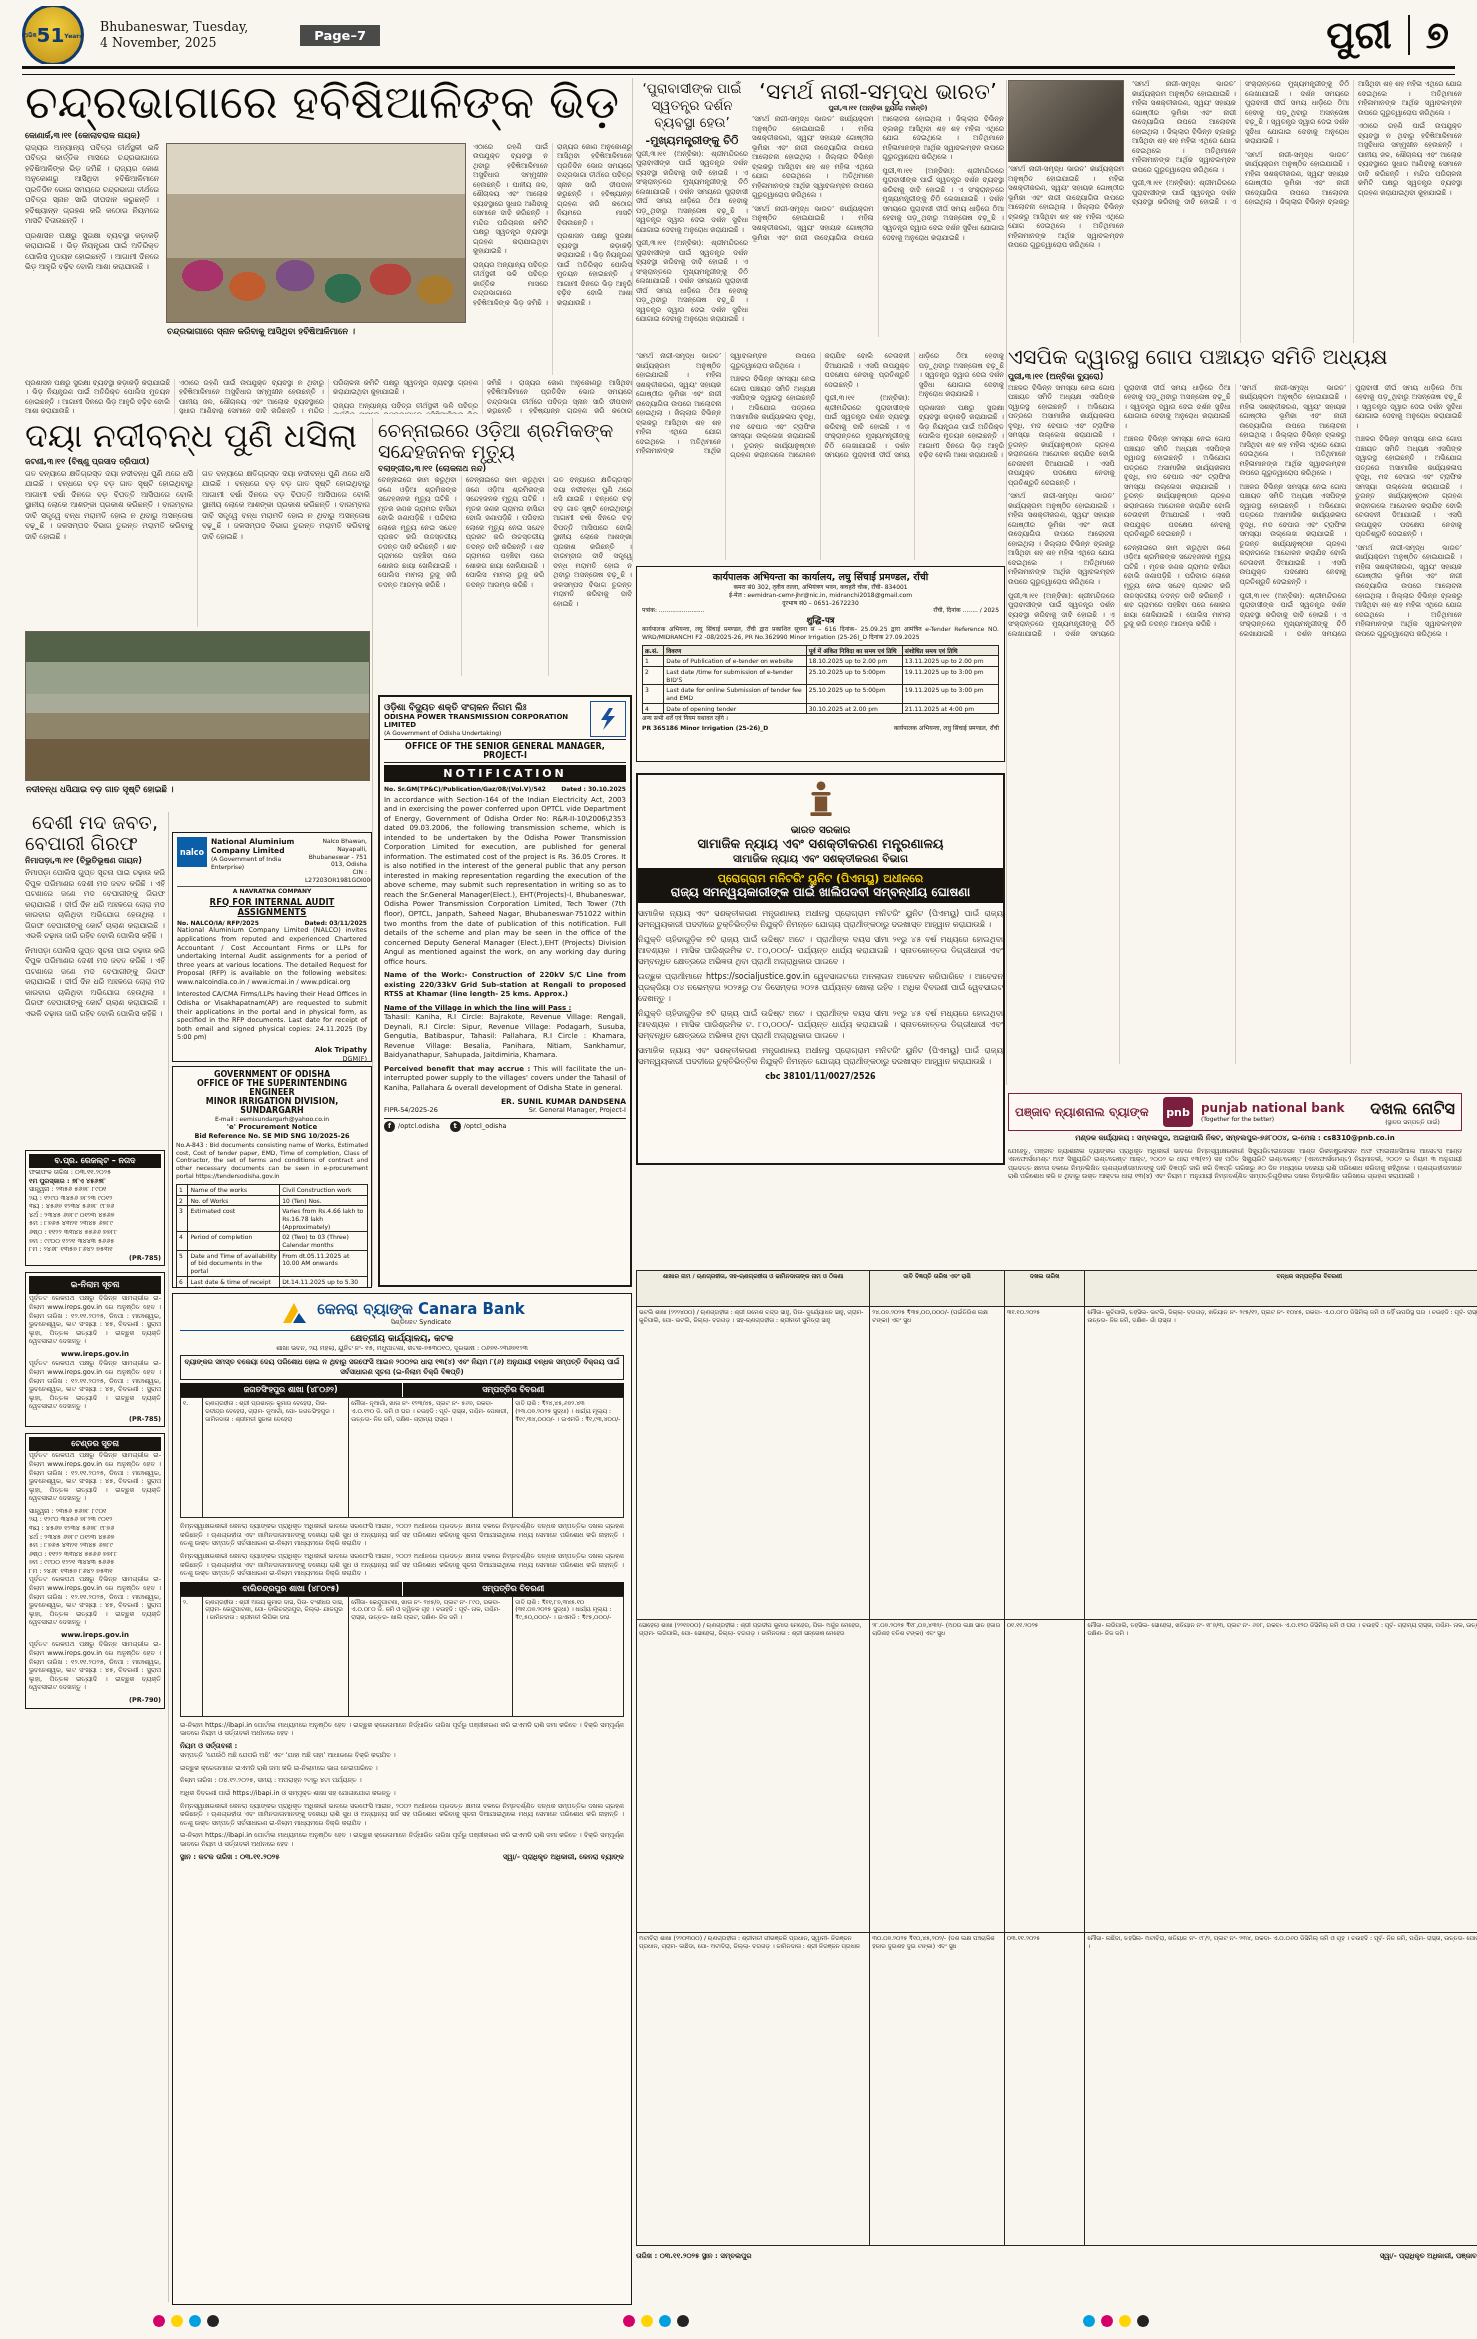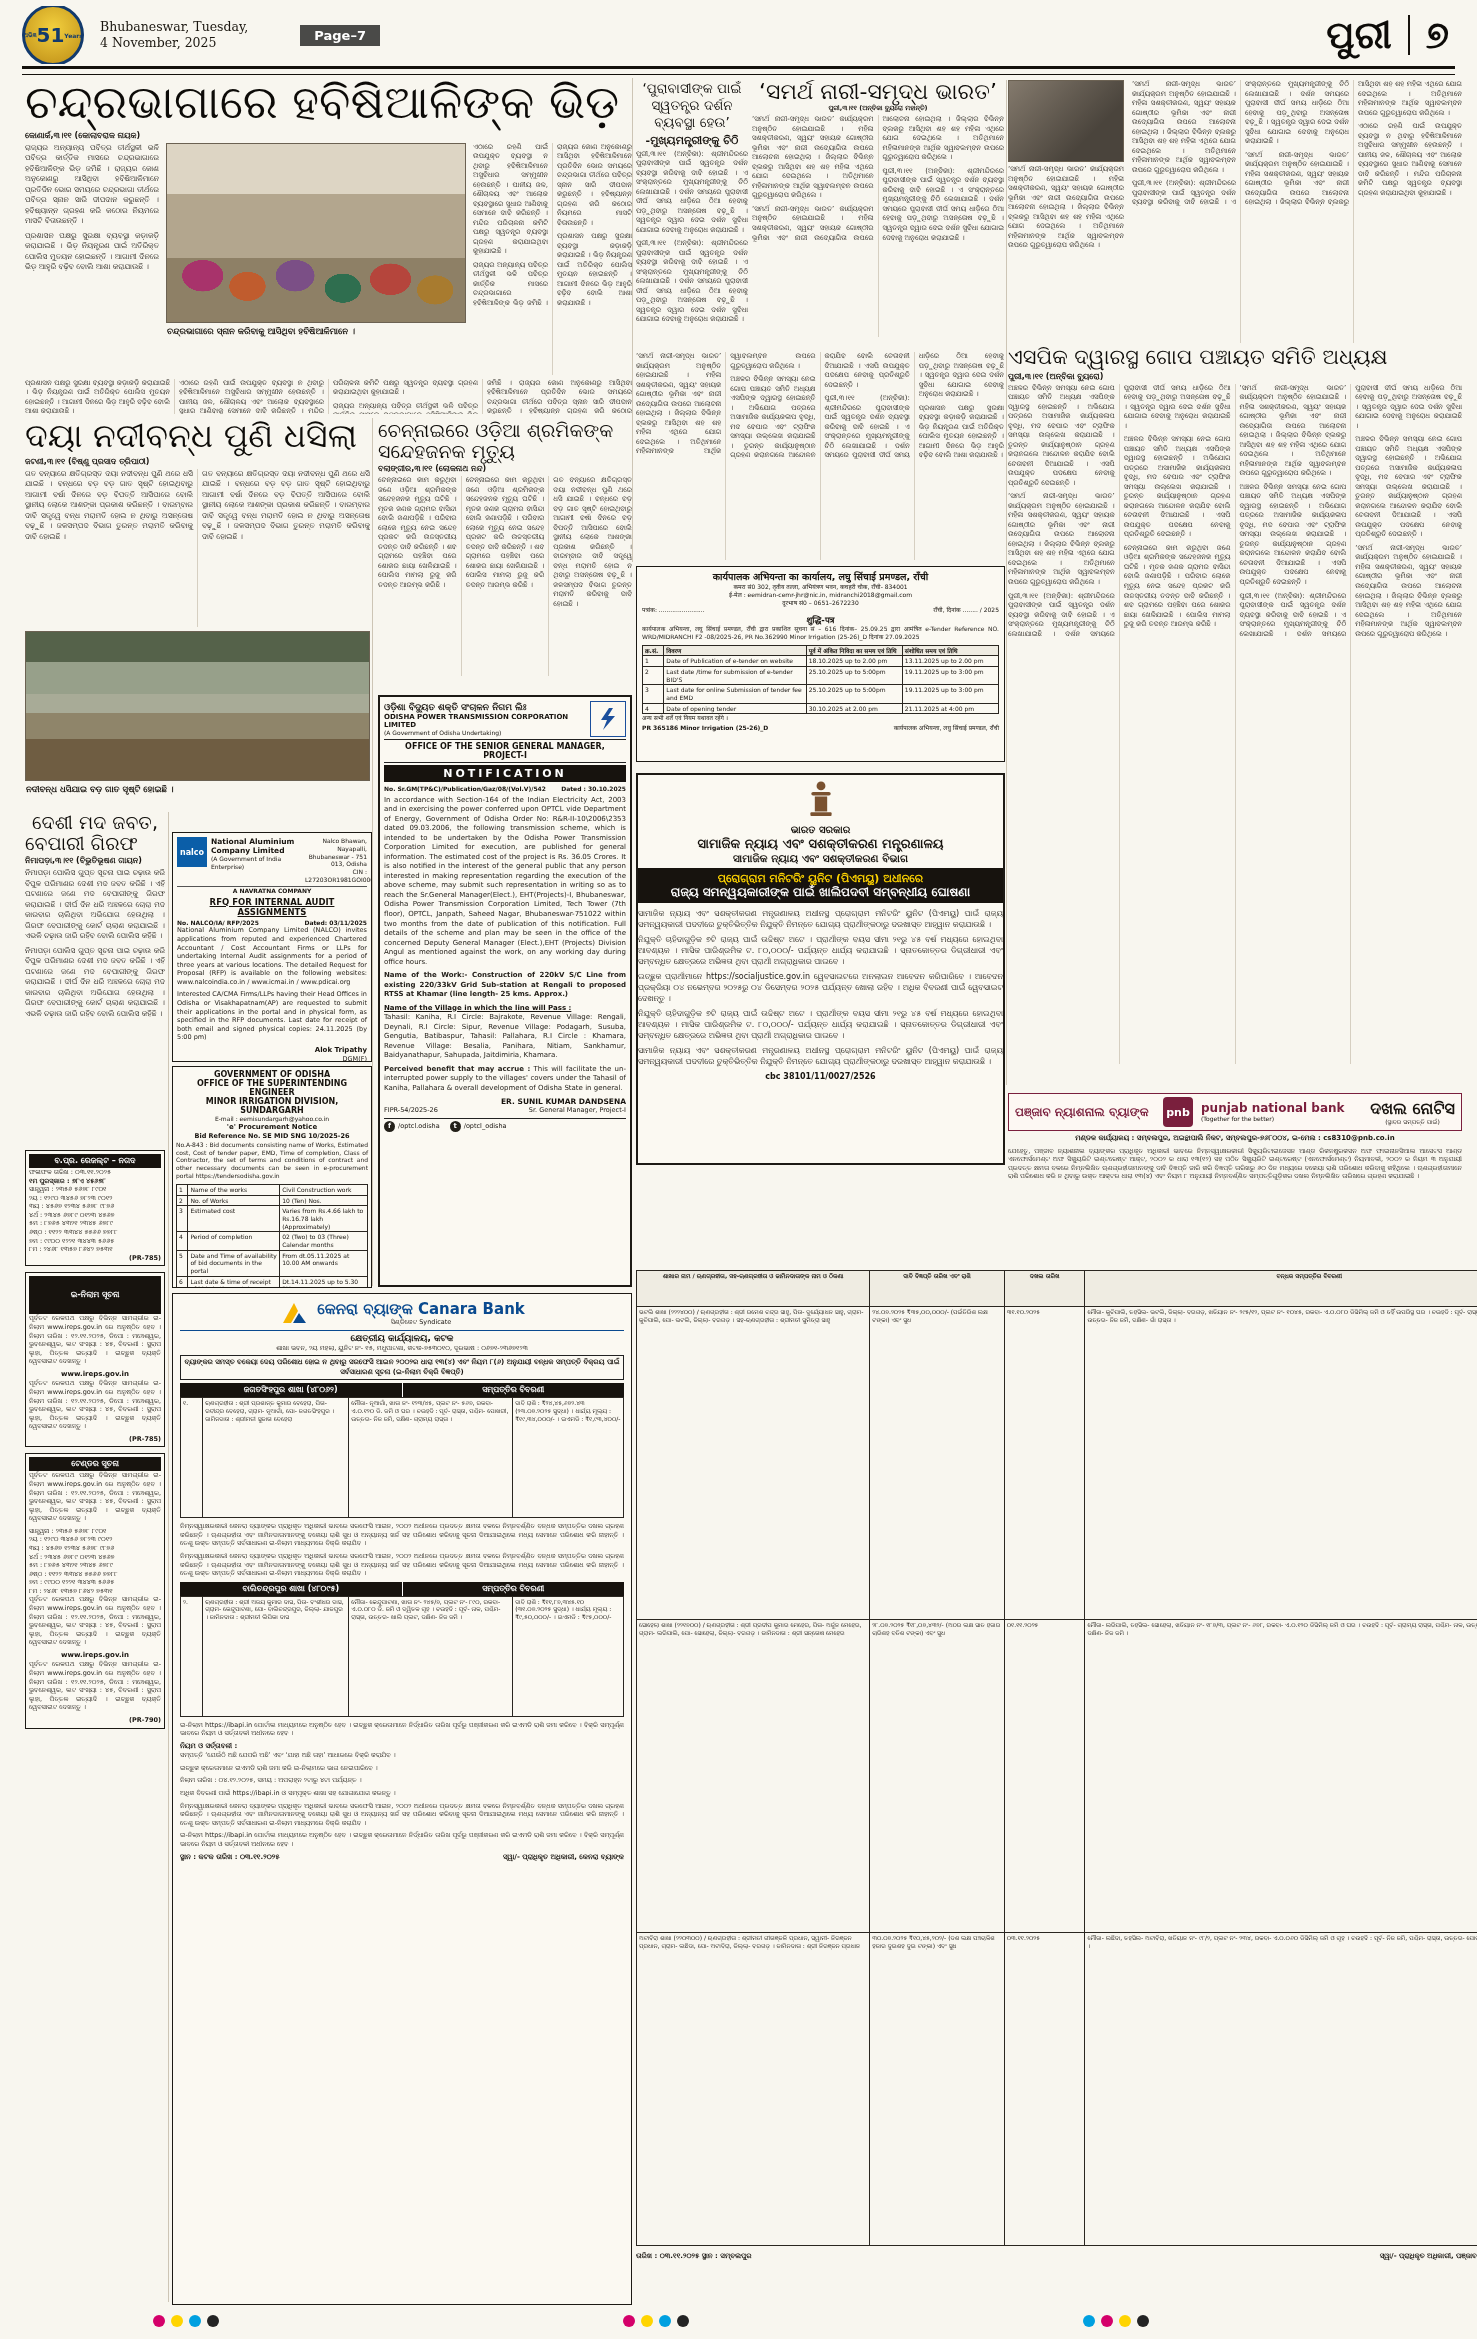--- a/index.html
+++ b/index.html
@@ -251,21 +251,21 @@
       <div class="t65">୨ୟ : ୧୨୯୦ ୩୪୫୬ ୭୮୨୩ ୯୦୧୨</div>
       <div class="t65">୩ୟ : ୪୫୬୭ ୧୨୩୪ ୫୬୭୮ ୯୮୭୬</div>
       <div class="t65">୪ର୍ଥ : ୨୩୪୫ ୬୭୮୯ ୦୧୨୩ ୪୫୬୭</div>
       <div class="t65">୫ମ : ୮୭୬୫ ୪୩୨୧ ୨୩୪୫ ୬୭୮୯</div>
       <div class="t65">୬ଷ୍ଠ : ୧୧୨୨ ୩୩୪୪ ୫୫୬୬ ୭୭୮୮</div>
       <div class="t65">୭ମ : ୯୯୦୦ ୧୨୨୧ ୩୪୪୩ ୫୬୬୫</div>
       <div class="t65">୮ମ : ୨୪୬୮ ୧୩୫୭ ୮୬୪୨ ୭୫୩୧</div>
       <div class="t65 r b">(PR-785)</div>
     </div>
     <div class="box" style="padding:3px;margin-bottom:6px;">
-      <div class="band c b" style="font-size:8px;padding:14px;">ଇ-ନିଲାମ ସୂଚନା</div>
+      <div class="band c b" style="font-size:8px;padding:4px;">ଇ-ନିଲାମ ସୂଚନା</div>
       <p class="bd t65">ପୂର୍ବତଟ ରେଳପଥ ପକ୍ଷରୁ ବିଭିନ୍ନ ସାମଗ୍ରୀର ଇ-ନିଲାମ www.ireps.gov.in ରେ ଅନୁଷ୍ଠିତ ହେବ । ନିଲାମ ତାରିଖ : ୧୨.୧୧.୨୦୨୫, ଡିପୋ : ମଞ୍ଚେଶ୍ୱର, ଭୁବନେଶ୍ୱର, ଲଟ ସଂଖ୍ୟା : ୪୫, ବିବରଣୀ : ସ୍କ୍ରାପ ଲୁହା, ପିତ୍ତଳ ଇତ୍ୟାଦି । ଇଚ୍ଛୁକ ବ୍ୟକ୍ତି ୱେବସାଇଟ ଦେଖନ୍ତୁ ।</p>
       <div class="c b t7">www.ireps.gov.in</div>
       <p class="bd t65">ପୂର୍ବତଟ ରେଳପଥ ପକ୍ଷରୁ ବିଭିନ୍ନ ସାମଗ୍ରୀର ଇ-ନିଲାମ www.ireps.gov.in ରେ ଅନୁଷ୍ଠିତ ହେବ । ନିଲାମ ତାରିଖ : ୧୨.୧୧.୨୦୨୫, ଡିପୋ : ମଞ୍ଚେଶ୍ୱର, ଭୁବନେଶ୍ୱର, ଲଟ ସଂଖ୍ୟା : ୪୫, ବିବରଣୀ : ସ୍କ୍ରାପ ଲୁହା, ପିତ୍ତଳ ଇତ୍ୟାଦି । ଇଚ୍ଛୁକ ବ୍ୟକ୍ତି ୱେବସାଇଟ ଦେଖନ୍ତୁ ।</p>
       <div class="t65 r b">(PR-785)</div>
     </div>
     <div class="box" style="padding:3px;">
       <div class="band c b" style="font-size:8px;padding:2px;">ଟେଣ୍ଡର ସୂଚନା</div>
       <p class="bd t65">ପୂର୍ବତଟ ରେଳପଥ ପକ୍ଷରୁ ବିଭିନ୍ନ ସାମଗ୍ରୀର ଇ-ନିଲାମ www.ireps.gov.in ରେ ଅନୁଷ୍ଠିତ ହେବ । ନିଲାମ ତାରିଖ : ୧୨.୧୧.୨୦୨୫, ଡିପୋ : ମଞ୍ଚେଶ୍ୱର, ଭୁବନେଶ୍ୱର, ଲଟ ସଂଖ୍ୟା : ୪୫, ବିବରଣୀ : ସ୍କ୍ରାପ ଲୁହା, ପିତ୍ତଳ ଇତ୍ୟାଦି । ଇଚ୍ଛୁକ ବ୍ୟକ୍ତି ୱେବସାଇଟ ଦେଖନ୍ତୁ ।</p>
       <div class="t65">ସାନ୍ତ୍ୱନା : ୨୩୫୬ ୫୬୭୮ ୮୯୦୧</div>
       <div class="t65">୨ୟ : ୧୨୯୦ ୩୪୫୬ ୭୮୨୩ ୯୦୧୨</div>

